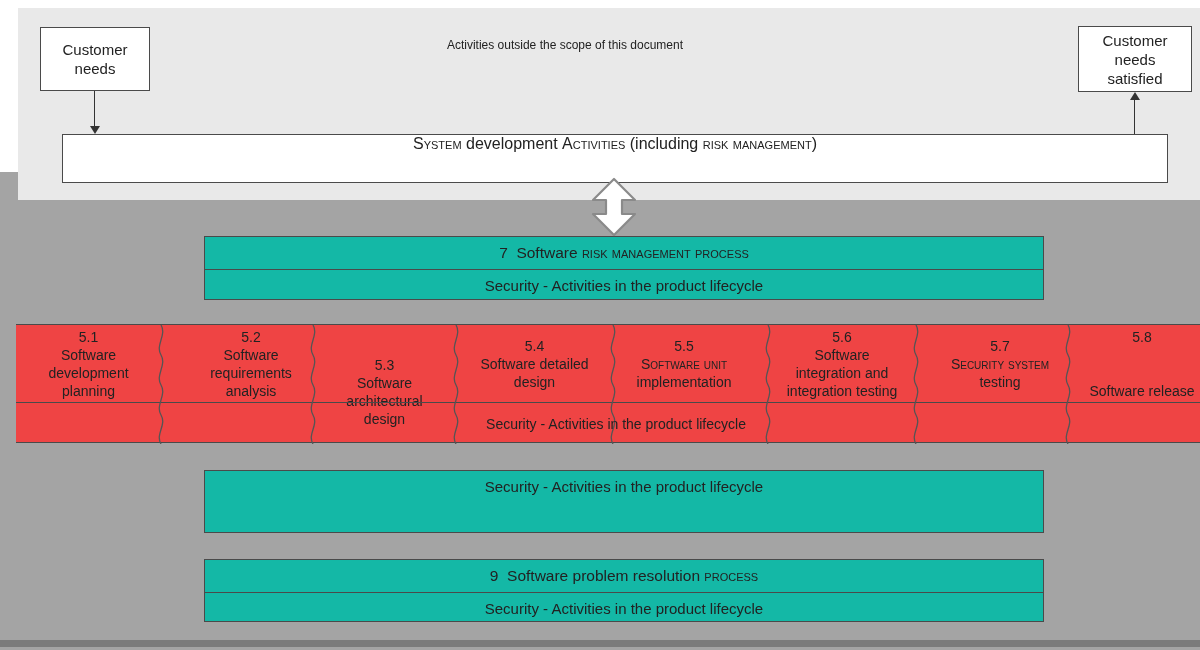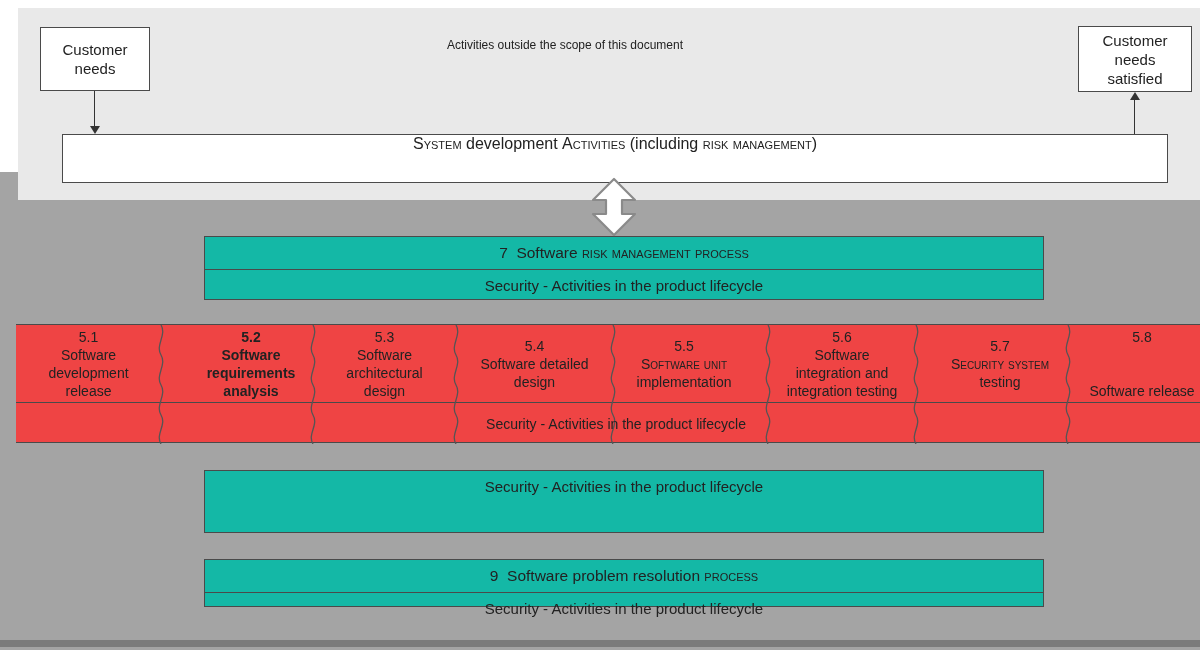--- a/index.html
+++ b/index.html
@@ -101,29 +101,29 @@
     </div>
     <div class="process-security">Security - Activities in the product lifecycle</div>
   </div>
 
   <div class="abs band">
     <div id="band-segments">
         <div class="segment" style="left: 0px; width: 145px;">
           <div class="seg-line">5.1</div>
           <div class="seg-line">Software</div>
           <div class="seg-line">development</div>
-          <div class="seg-line">release</div>
+          <div class="seg-line">planning</div>
         </div>
-        <div class="segment" style="left: 145px; width: 180px; font-weight: bold;">
+        <div class="segment" style="left: 145px; width: 180px;">
           <div class="seg-line">5.2</div>
           <div class="seg-line">Software</div>
           <div class="seg-line">requirements</div>
           <div class="seg-line">analysis</div>
         </div>
-        <div class="segment" style="left: 297px; width: 143px;">
+        <div class="segment" style="left: 297px; width: 143px; margin-top: 28px;">
           <div class="seg-line">5.3</div>
           <div class="seg-line">Software</div>
           <div class="seg-line">architectural</div>
           <div class="seg-line">design</div>
         </div>
         <div class="segment" style="left: 440px; width: 157px;">
           <div class="seg-line">5.4</div>
           <div class="seg-line">Software detailed</div>
           <div class="seg-line">design</div>
         </div>
@@ -158,20 +158,20 @@
         <path d="M752,0 c6,10 -6,20 0,30 c6,10 -6,20 0,30 c6,10 -6,20 0,30 c6,10 -6,19 0,29" fill="none" stroke="#555" stroke-width="1.3"></path>
         <path d="M900,0 c6,10 -6,20 0,30 c6,10 -6,20 0,30 c6,10 -6,20 0,30 c6,10 -6,19 0,29" fill="none" stroke="#555" stroke-width="1.3"></path>
         <path d="M1052,0 c6,10 -6,20 0,30 c6,10 -6,20 0,30 c6,10 -6,20 0,30 c6,10 -6,19 0,29" fill="none" stroke="#555" stroke-width="1.3"></path>
       </svg>
   </div>
 
   <div class="abs process-box" style="top:470px;height:63px;">
     <div class="process-security">Security - Activities in the product lifecycle</div>
   </div>
 
-  <div class="abs process-box" style="top:559px;height:48px;">
+  <div class="abs process-box" style="top:559px;height:63px;">
     <div class="process-title">
       <span class="parts"><span>9  Software problem resolution </span><span class="sc">process</span></span>
     </div>
     <div class="process-security">Security - Activities in the product lifecycle</div>
   </div>
 
 </div>
 
 </body></html>

